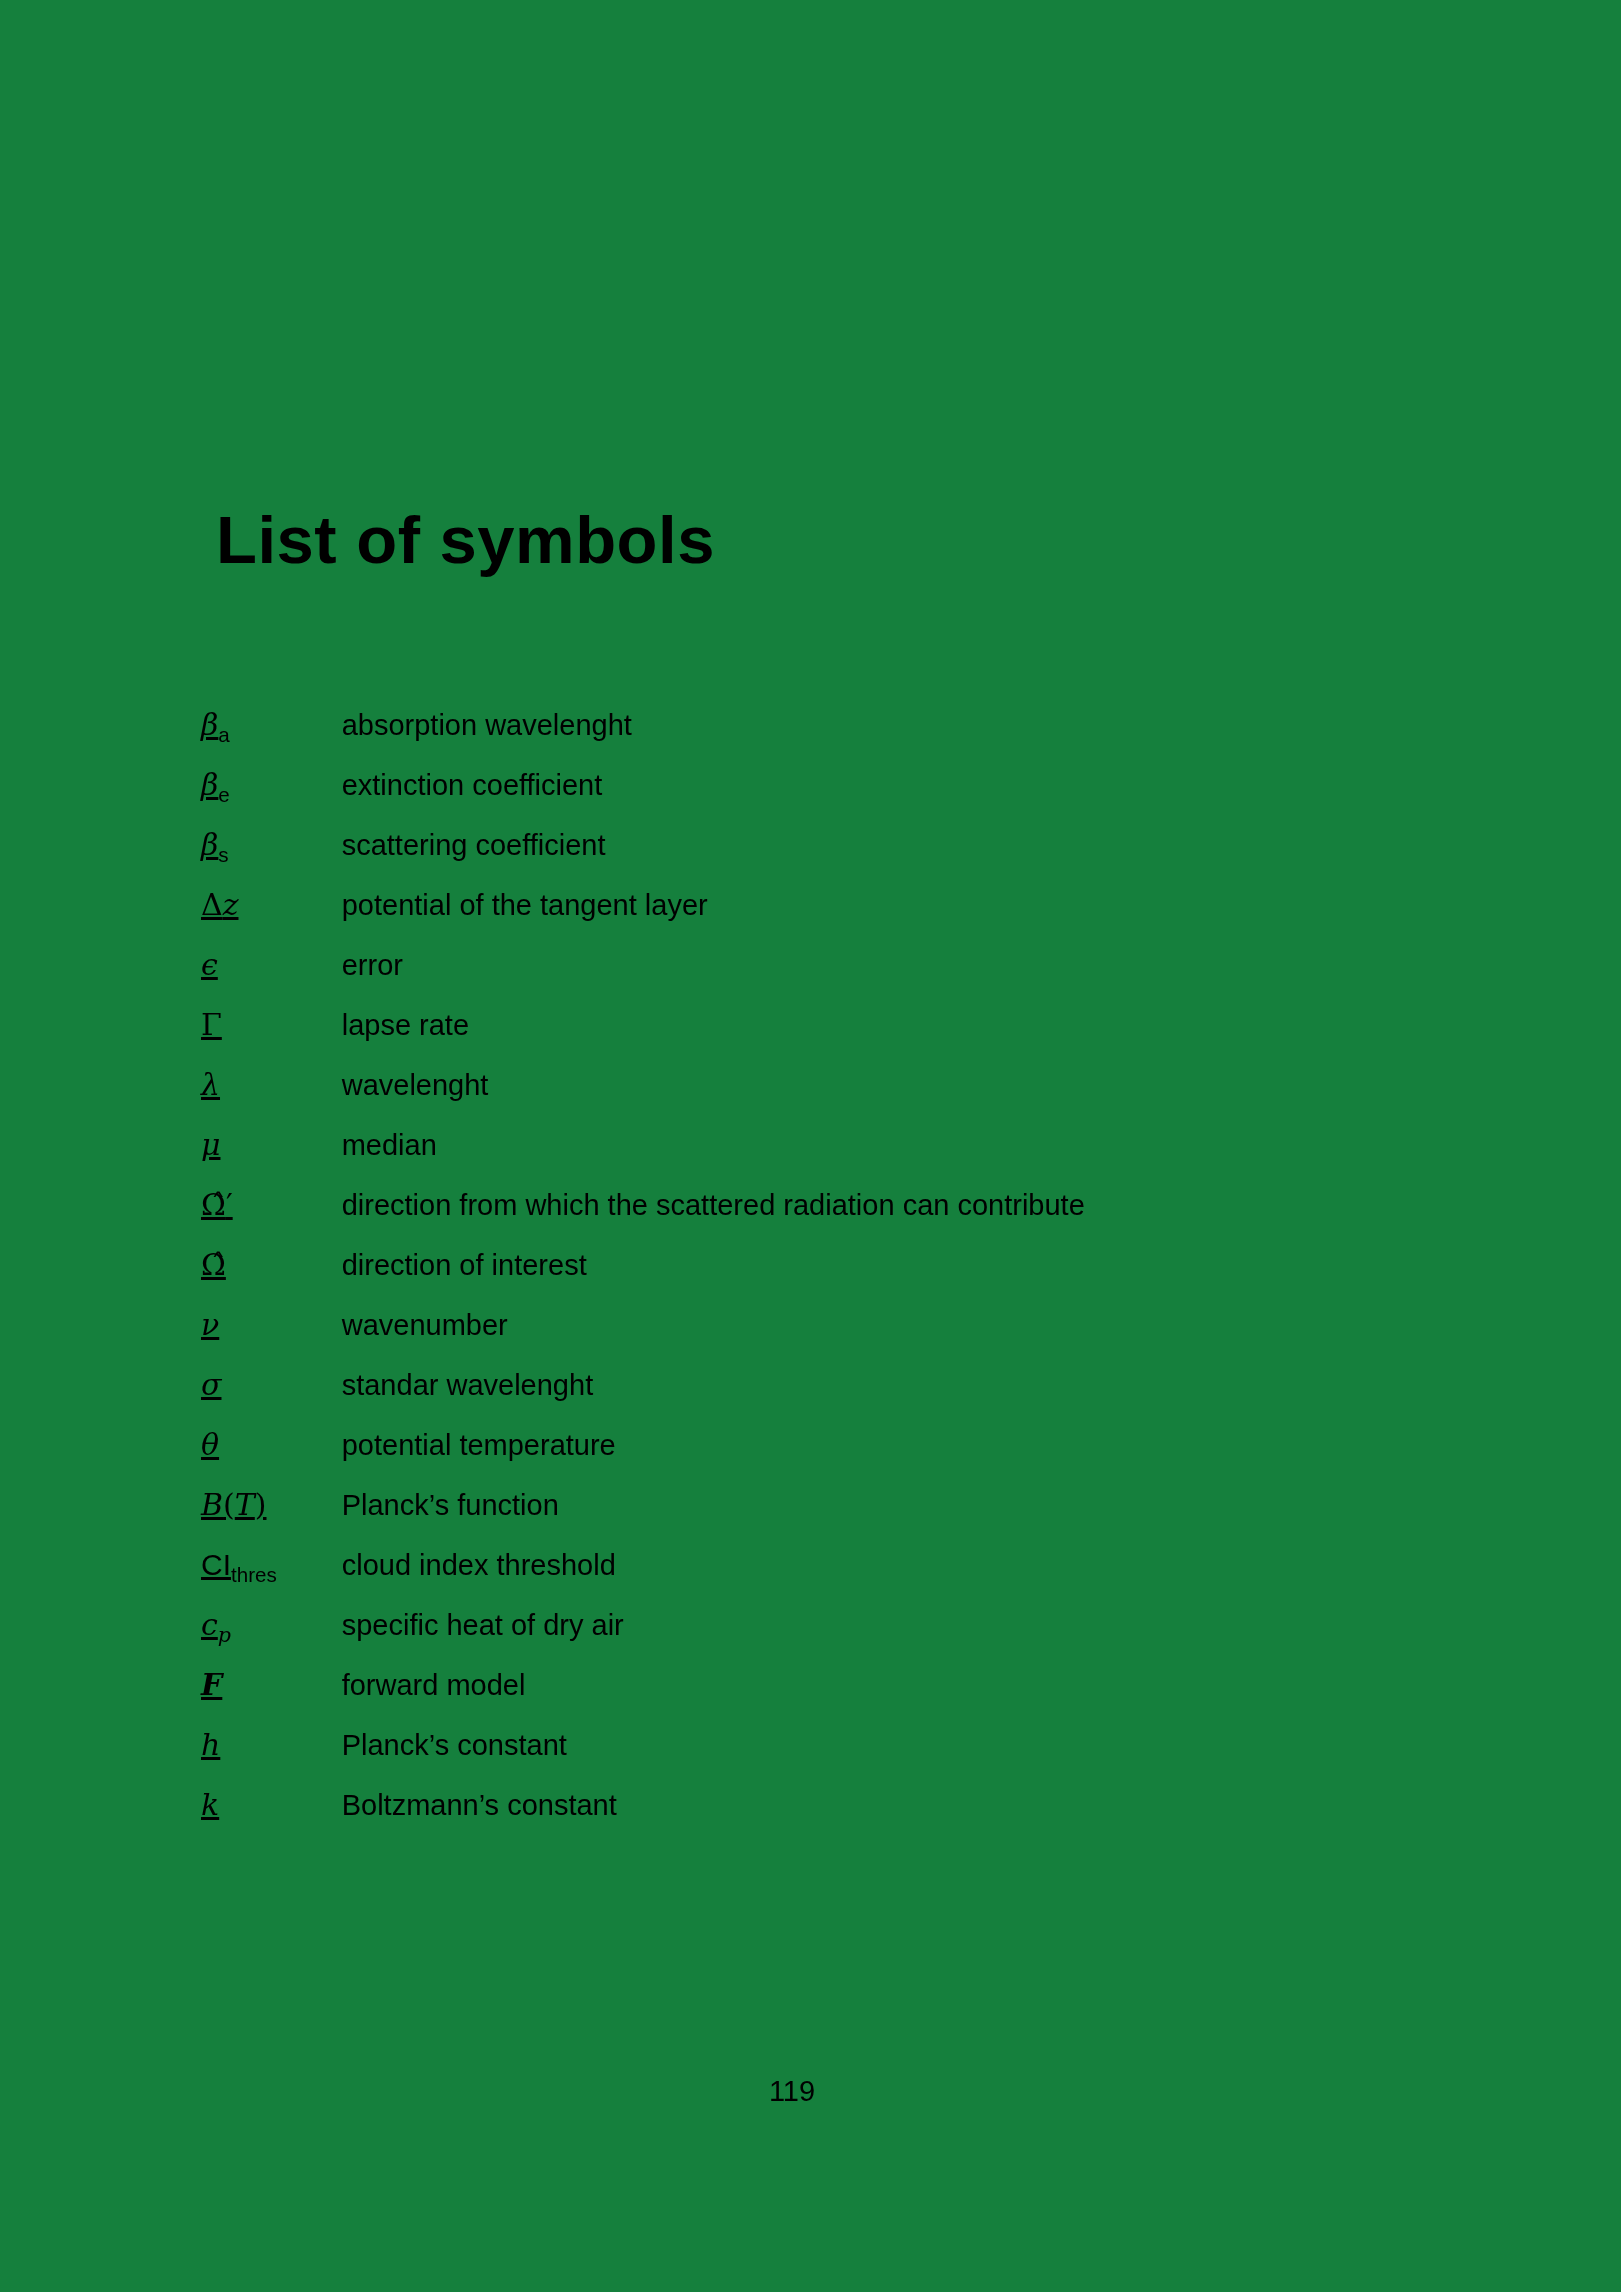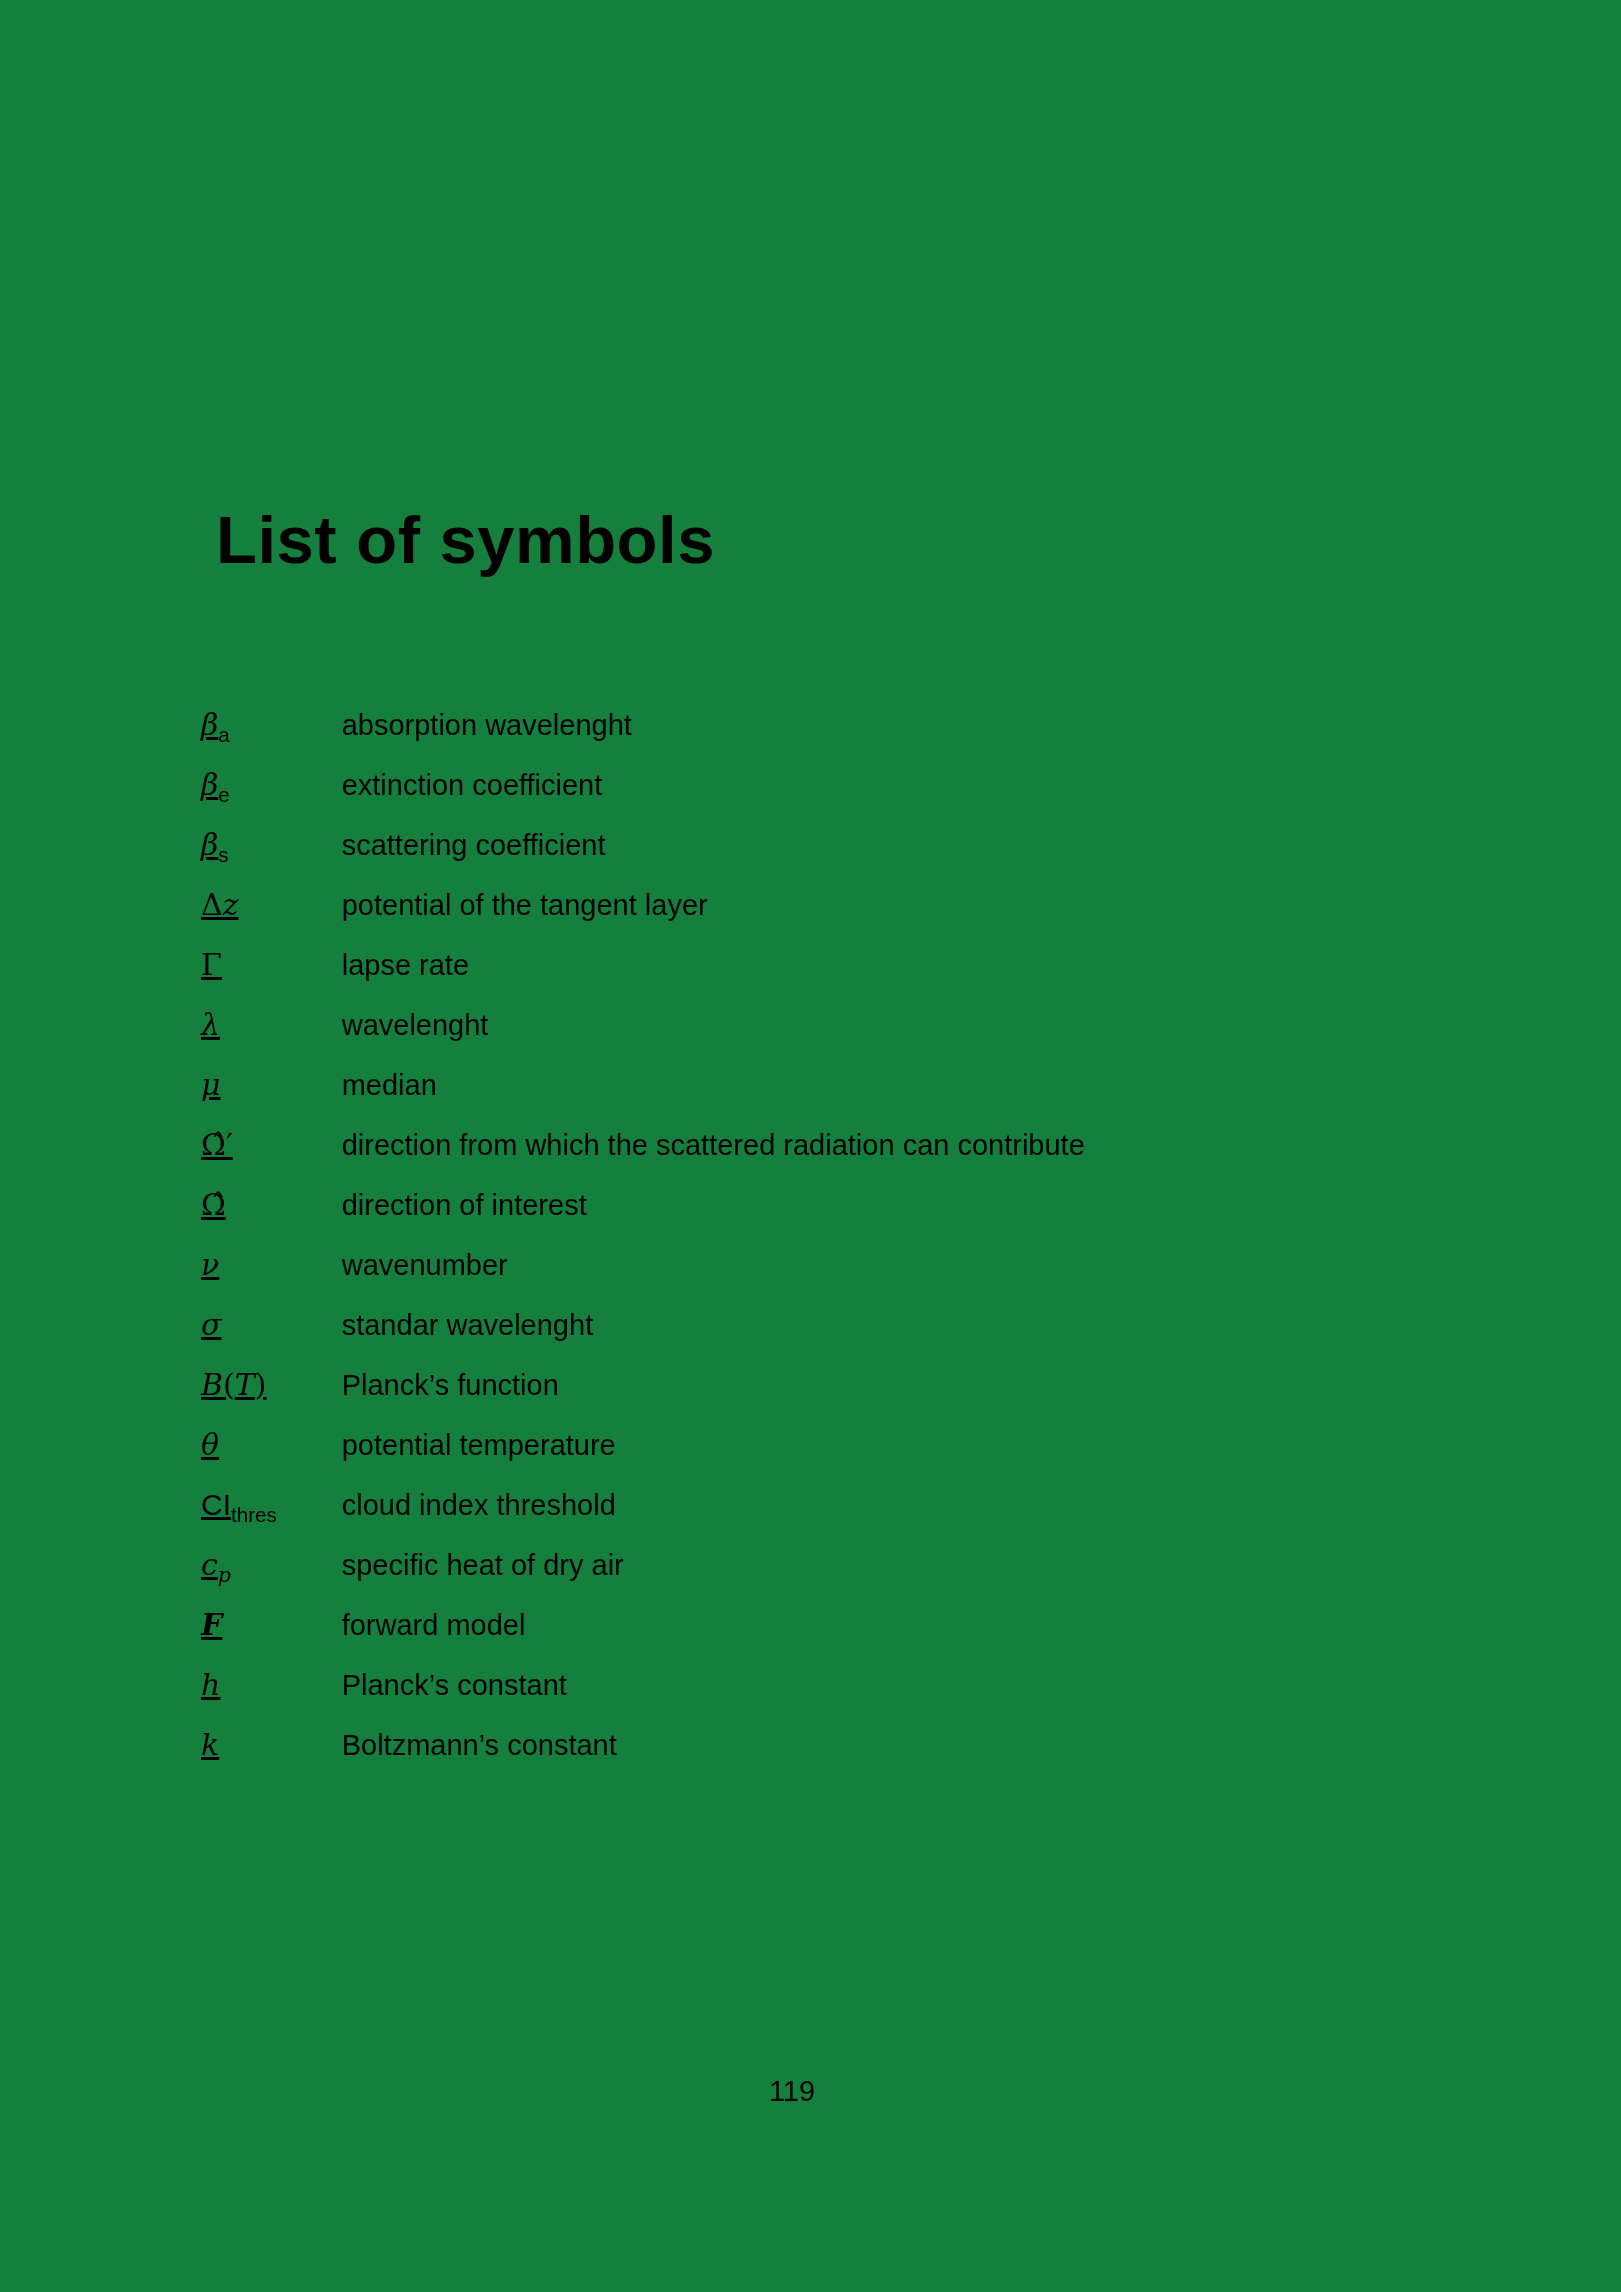--- a/index.html
+++ b/index.html
@@ -73,29 +73,30 @@
 
 <div class="page">
 
   <div class="title">List of symbols</div>
 
   <div class="symbols">
       <div class="symrow"><span class="symcol"><span class="it">β</span><span class="sans sub">a</span></span><span class="desc">absorption wavelenght</span></div>
       <div class="symrow"><span class="symcol"><span class="it">β</span><span class="sans sub">e</span></span><span class="desc">extinction coefficient</span></div>
       <div class="symrow"><span class="symcol"><span class="it">β</span><span class="sans sub">s</span></span><span class="desc">scattering coefficient</span></div>
       <div class="symrow"><span class="symcol"><span class="up">Δ</span><span class="it">z</span></span><span class="desc">potential of the tangent layer</span></div>
+      <div class="symrow"><span class="symcol"><span class="it">ϵ</span></span><span class="desc">error</span></div>
       <div class="symrow"><span class="symcol"><span class="up">Γ</span></span><span class="desc">lapse rate</span></div>
       <div class="symrow"><span class="symcol"><span class="it">λ</span></span><span class="desc">wavelenght</span></div>
       <div class="symrow"><span class="symcol"><span class="it">μ</span></span><span class="desc">median</span></div>
       <div class="symrow"><span class="symcol"><span class="up">Ω̂</span><span class="up">′</span></span><span class="desc">direction from which the scattered radiation can contribute</span></div>
       <div class="symrow"><span class="symcol"><span class="up">Ω̂</span></span><span class="desc">direction of interest</span></div>
       <div class="symrow"><span class="symcol"><span class="it">ν</span></span><span class="desc">wavenumber</span></div>
       <div class="symrow"><span class="symcol"><span class="it">σ</span></span><span class="desc">standar wavelenght</span></div>
+      <div class="symrow"><span class="symcol"><span class="it">θ</span></span><span class="desc">potential temperature</span></div>
       <div class="symrow"><span class="symcol"><span class="it">B</span><span class="up">(</span><span class="it">T</span><span class="up">)</span></span><span class="desc">Planck’s function</span></div>
-      <div class="symrow"><span class="symcol"><span class="it">θ</span></span><span class="desc">potential temperature</span></div>
       <div class="symrow"><span class="symcol"><span class="sans">CI</span><span class="sans sub">thres</span></span><span class="desc">cloud index threshold</span></div>
       <div class="symrow"><span class="symcol"><span class="it">c</span><span class="it sub">p</span></span><span class="desc">specific heat of dry air</span></div>
       <div class="symrow"><span class="symcol"><span class="bi">F</span></span><span class="desc">forward model</span></div>
       <div class="symrow"><span class="symcol"><span class="it">h</span></span><span class="desc">Planck’s constant</span></div>
       <div class="symrow"><span class="symcol"><span class="it">k</span></span><span class="desc">Boltzmann’s constant</span></div>
     </div>
 
   <div class="pagenum">119</div>
 
 </div>

